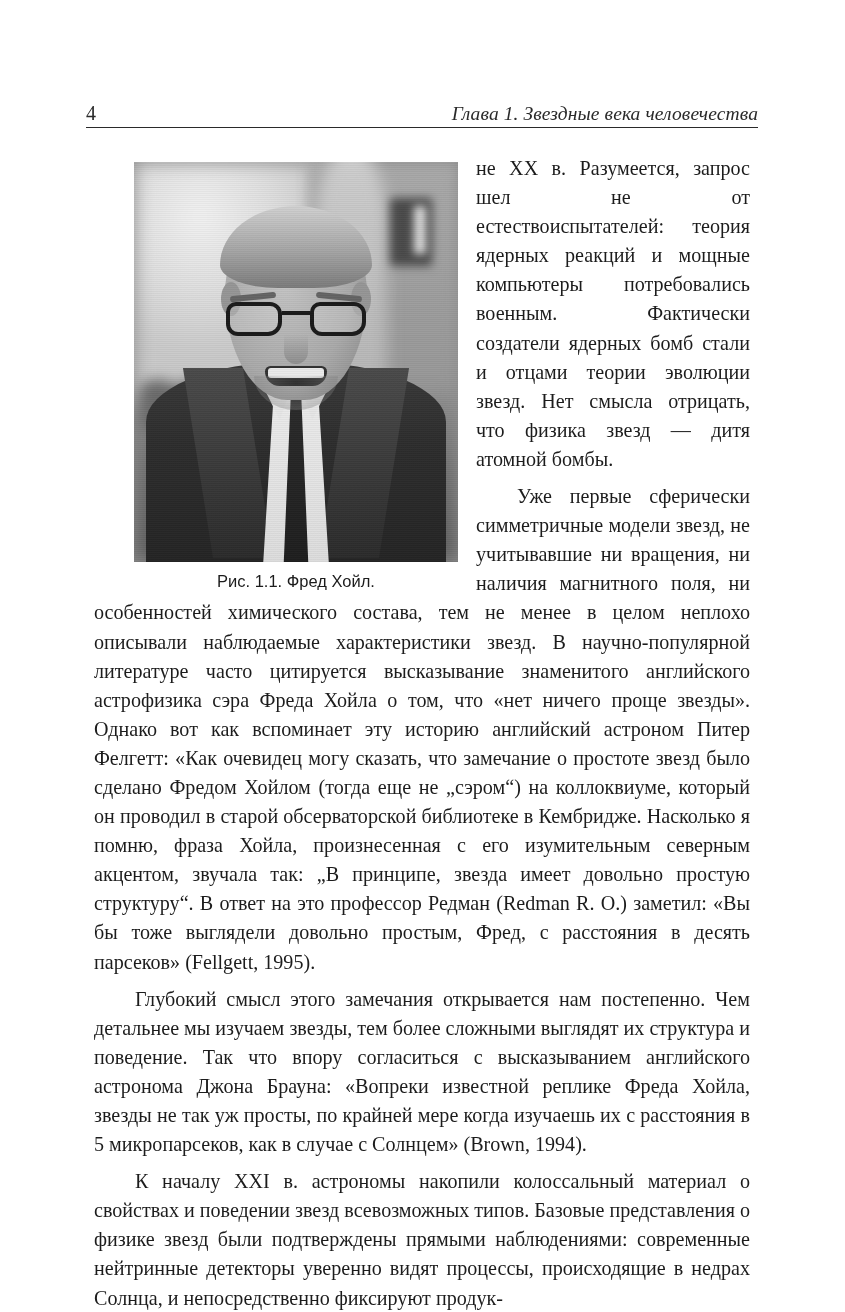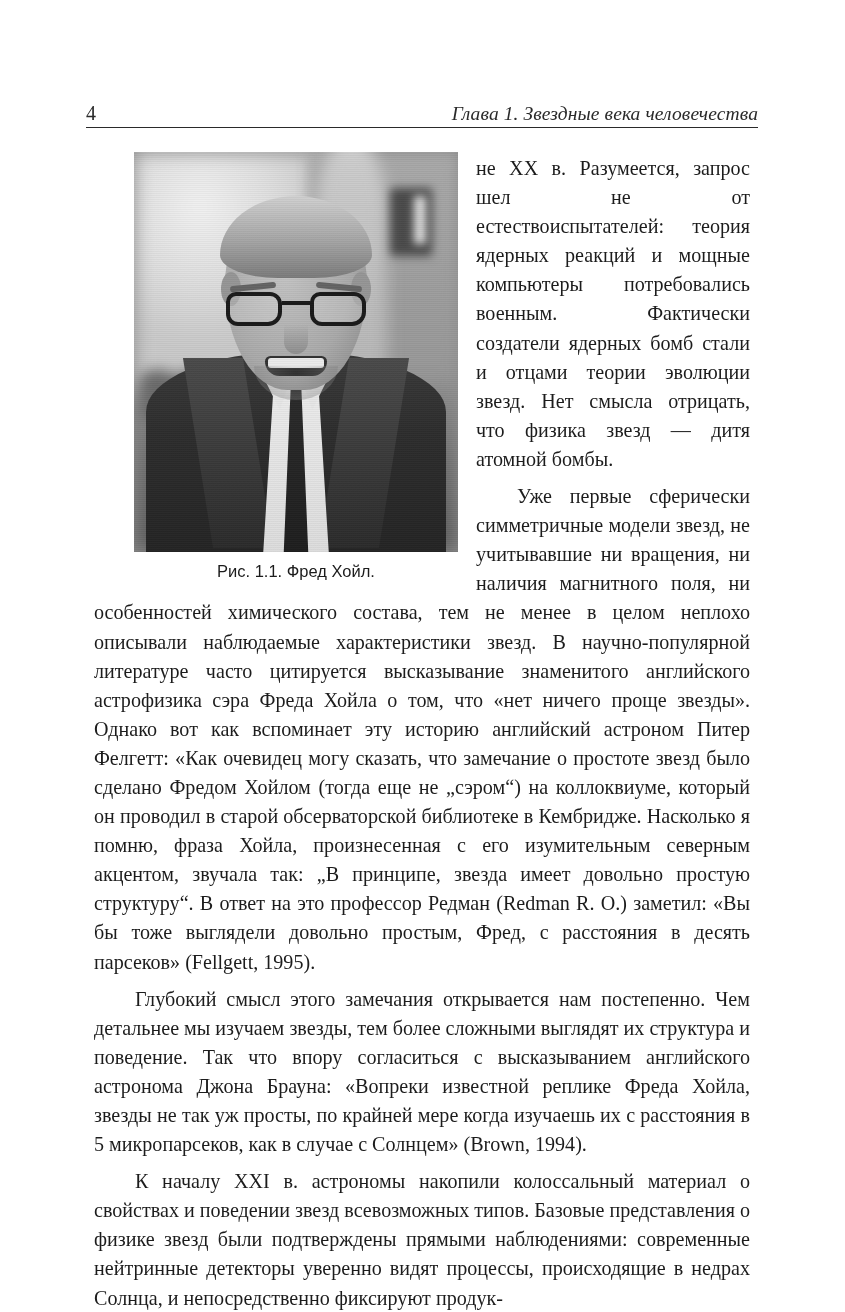--- a/index.html
+++ b/index.html
@@ -338,21 +338,21 @@
 
 <div class="page">
 
   <div class="header">
     <span class="folio">4</span>
     <span class="runhead">Глава 1. Звездные века человечества</span>
   </div>
 
   <div class="body">
 
-    <figure class="figure" style="margin:6px 18px 0 0;padding-left:48px;">
+    <figure class="figure" style="margin:16px 18px 0 0;padding-left:48px;">
       <div class="photo">
         <div class="bg-sky"></div>
         <div class="bg-bld-right"></div>
         <div class="bg-arch"></div>
         <div class="bg-win"></div>
         <div class="bg-win2"></div>
         <div class="bg-hedge"></div>
         <div class="bg-crowd"></div>
 
         <div class="suit"></div>

